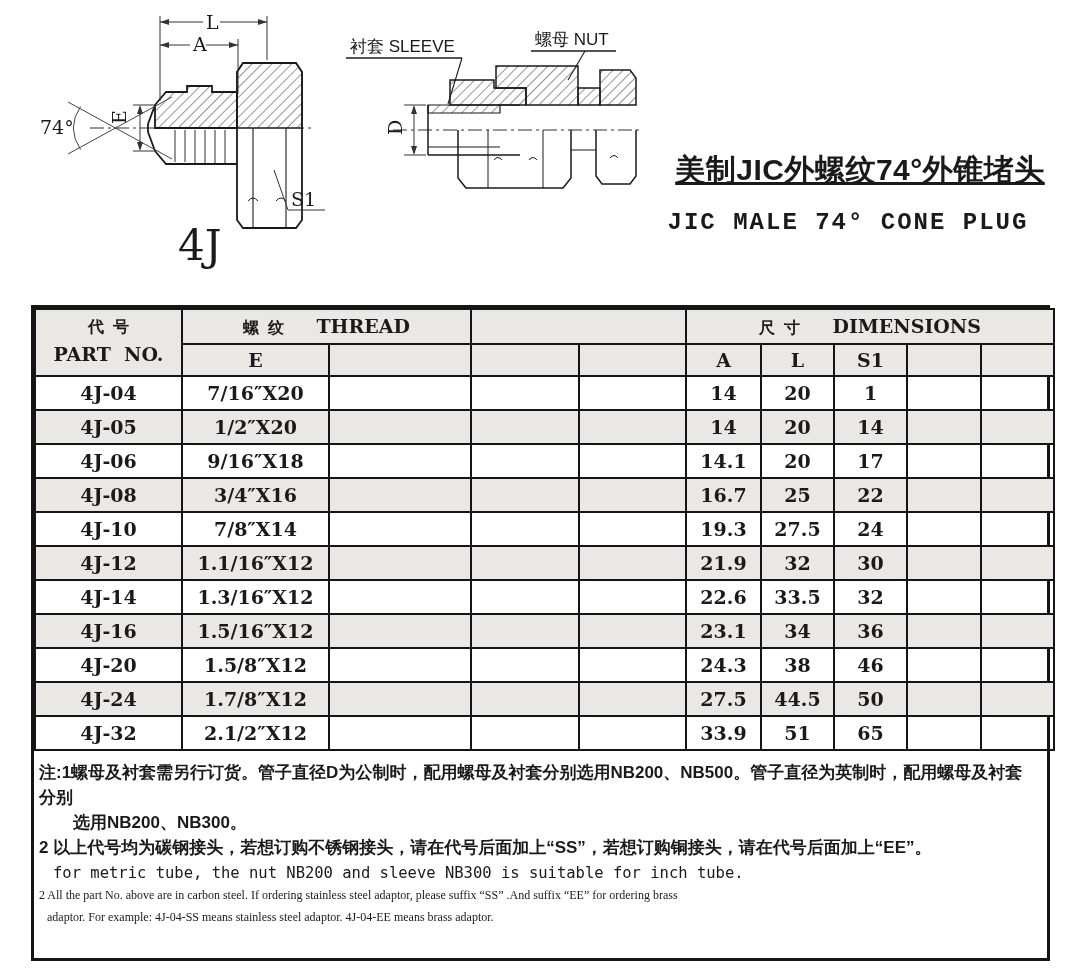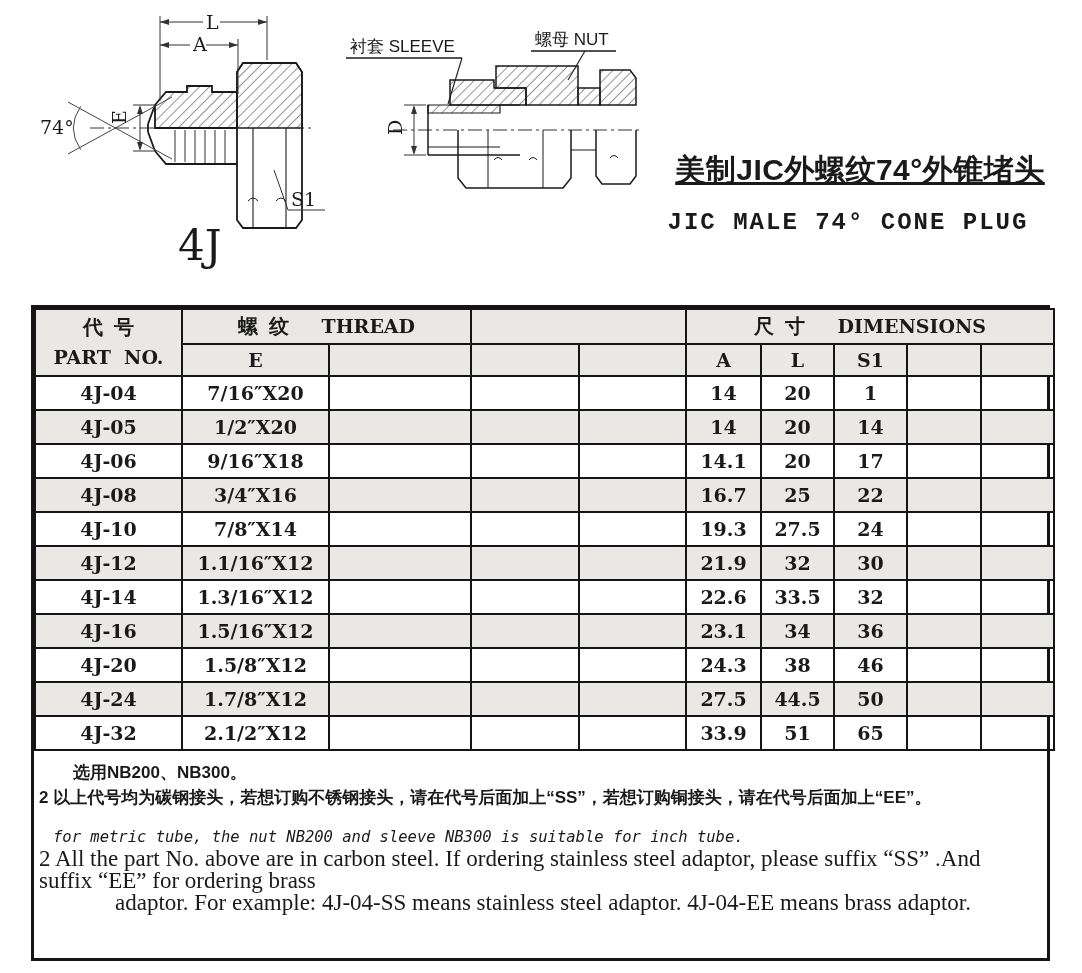--- a/index.html
+++ b/index.html
@@ -25,36 +25,36 @@
                 border:3px solid #151515; background:#fff; }
   table.parts { width:100%; border-collapse:collapse; table-layout:fixed; }
   .parts th, .parts td { border:2px solid #151515; padding:0; text-align:center;
                          vertical-align:middle; overflow:hidden; }
   .parts thead th { background:#e9e8e4; font-weight:bold; }
   .parts thead tr.hr1 { height:35px; }
   .parts thead tr.hr2 { height:32px; }
   .parts tbody tr { height:34px; }
   .parts tbody tr.alt td { background:#e9e8e4; }
   .parts tbody td { font-family:"DejaVu Serif", serif; font-weight:bold; font-size:19px; }
-  .hz { font-family:"Liberation Sans", sans-serif; font-size:20px; white-space:pre; }
+  .hz { font-family:"Liberation Sans", sans-serif; font-size:16px; white-space:pre; }
   .he { font-family:"DejaVu Serif", serif; font-size:19px; white-space:pre; }
   .gap28 { margin-left:28px; }
   .part-hdr div { line-height:1.55; }
 
   
   .notes { border-top:0; background:#fff; min-height:207px; box-sizing:border-box;
            padding:9px 8px 6px 5px; }
   .nz { font-family:"Liberation Sans", sans-serif; font-weight:bold; font-size:17px;
         line-height:25px; margin:0; }
   .nz.ind { padding-left:34px; }
   .nm { font-family:"DejaVu Sans Mono", monospace; font-size:15.5px; line-height:22px;
         margin:4px 0 0 2px; }
-  .nm.ind { padding-left:12px; margin-top:16px;font-style:italic; }
-  .ns { font-family:"Liberation Serif", serif; font-size:23px; line-height:22px; margin:0; }
-  .ns.ind { padding-left:8px;text-align:center; }
+  .nm.ind { padding-left:12px; margin-top:2px; }
+  .ns { font-family:"Liberation Serif", serif; font-size:12px; line-height:22px; margin:0; }
+  .ns.ind { padding-left:8px; }
 </style>
 </head>
 <body>
 
 <div class="page">
 
   <svg class="drw" style="left:40px; top:8px;" width="290" height="262" viewBox="0 0 290 262">
     <defs>
       <pattern id="hL" width="7" height="7" patternUnits="userSpaceOnUse" patternTransform="rotate(45)">
         <line x1="0" y1="0" x2="0" y2="7" stroke="#3c3c3c" stroke-width="1.1"></line>
@@ -361,20 +361,21 @@
             <td>33.9</td>
             <td>51</td>
             <td>65</td>
             <td></td>
             <td></td>
           </tr>
         </tbody>
     </table>
 
     <div class="notes">
+      <p class="nz">注:1螺母及衬套需另行订货。管子直径D为公制时，配用螺母及衬套分别选用NB200、NB500。管子直径为英制时，配用螺母及衬套分别</p>
       <p class="nz ind">选用NB200、NB300。</p>
       <p class="nz">2 以上代号均为碳钢接头，若想订购不锈钢接头，请在代号后面加上“SS”，若想订购铜接头，请在代号后面加上“EE”。</p>
       <p class="nm ind">for metric tube, the nut NB200 and sleeve NB300 is suitable for inch tube.</p>
       <p class="ns">2 All the part No. above are in carbon steel. If ordering stainless steel adaptor, please suffix “SS” .And suffix “EE” for ordering brass</p>
       <p class="ns ind">adaptor. For example: 4J-04-SS means stainless steel adaptor. 4J-04-EE means brass adaptor.</p>
     </div>
   </div>
 
 </div>
 

